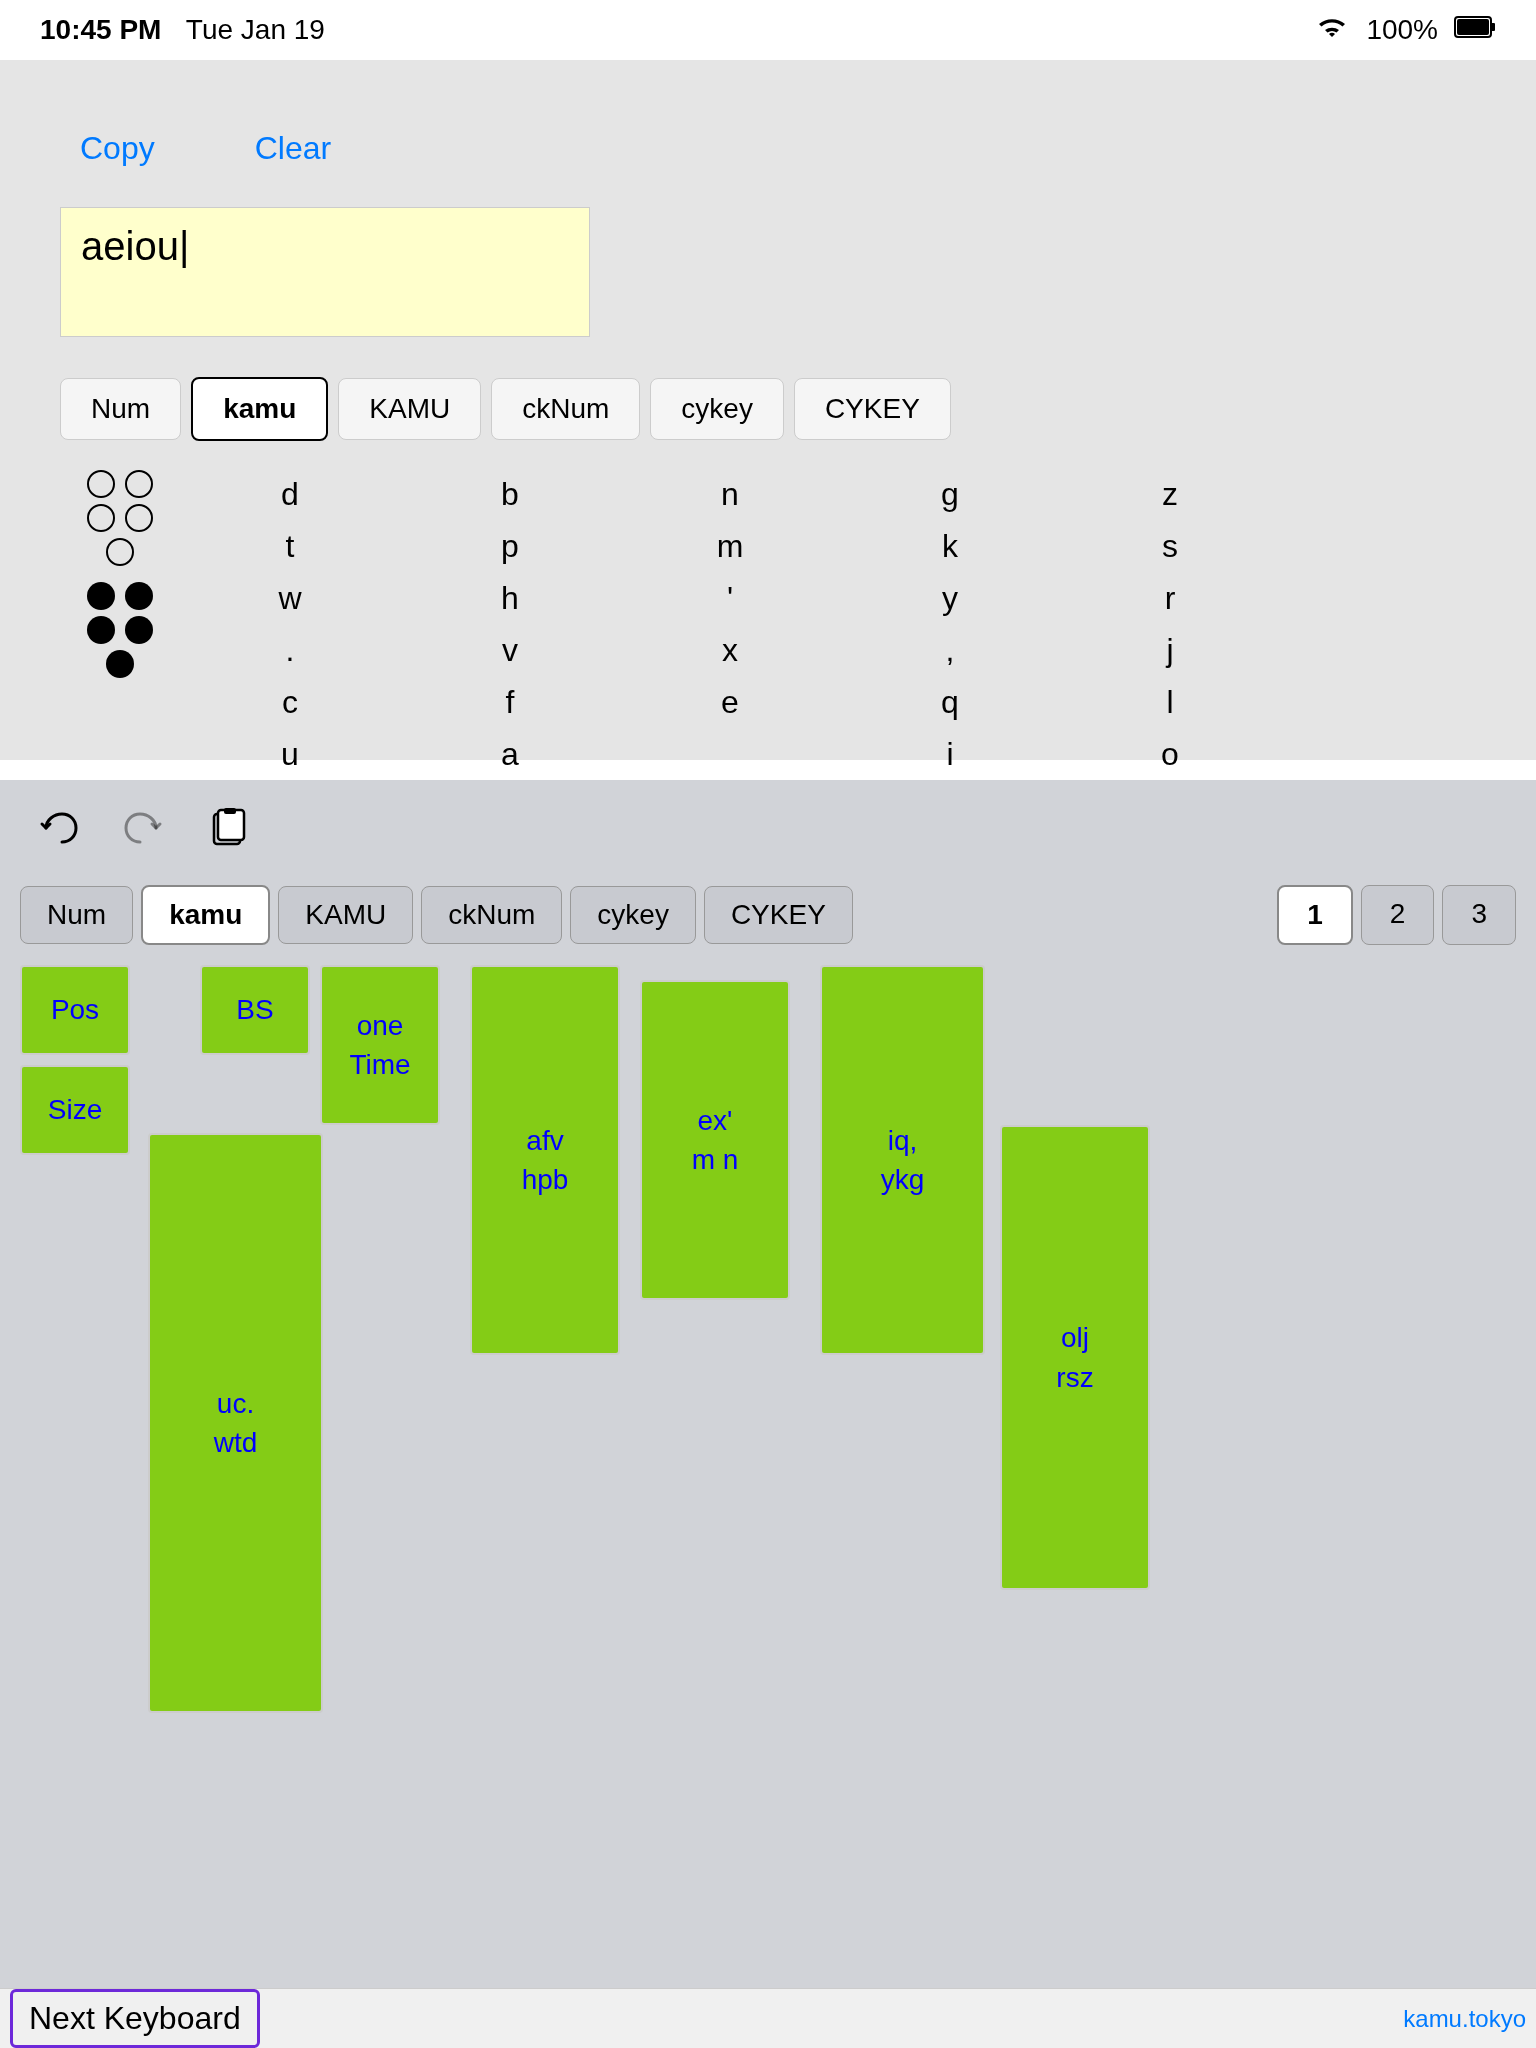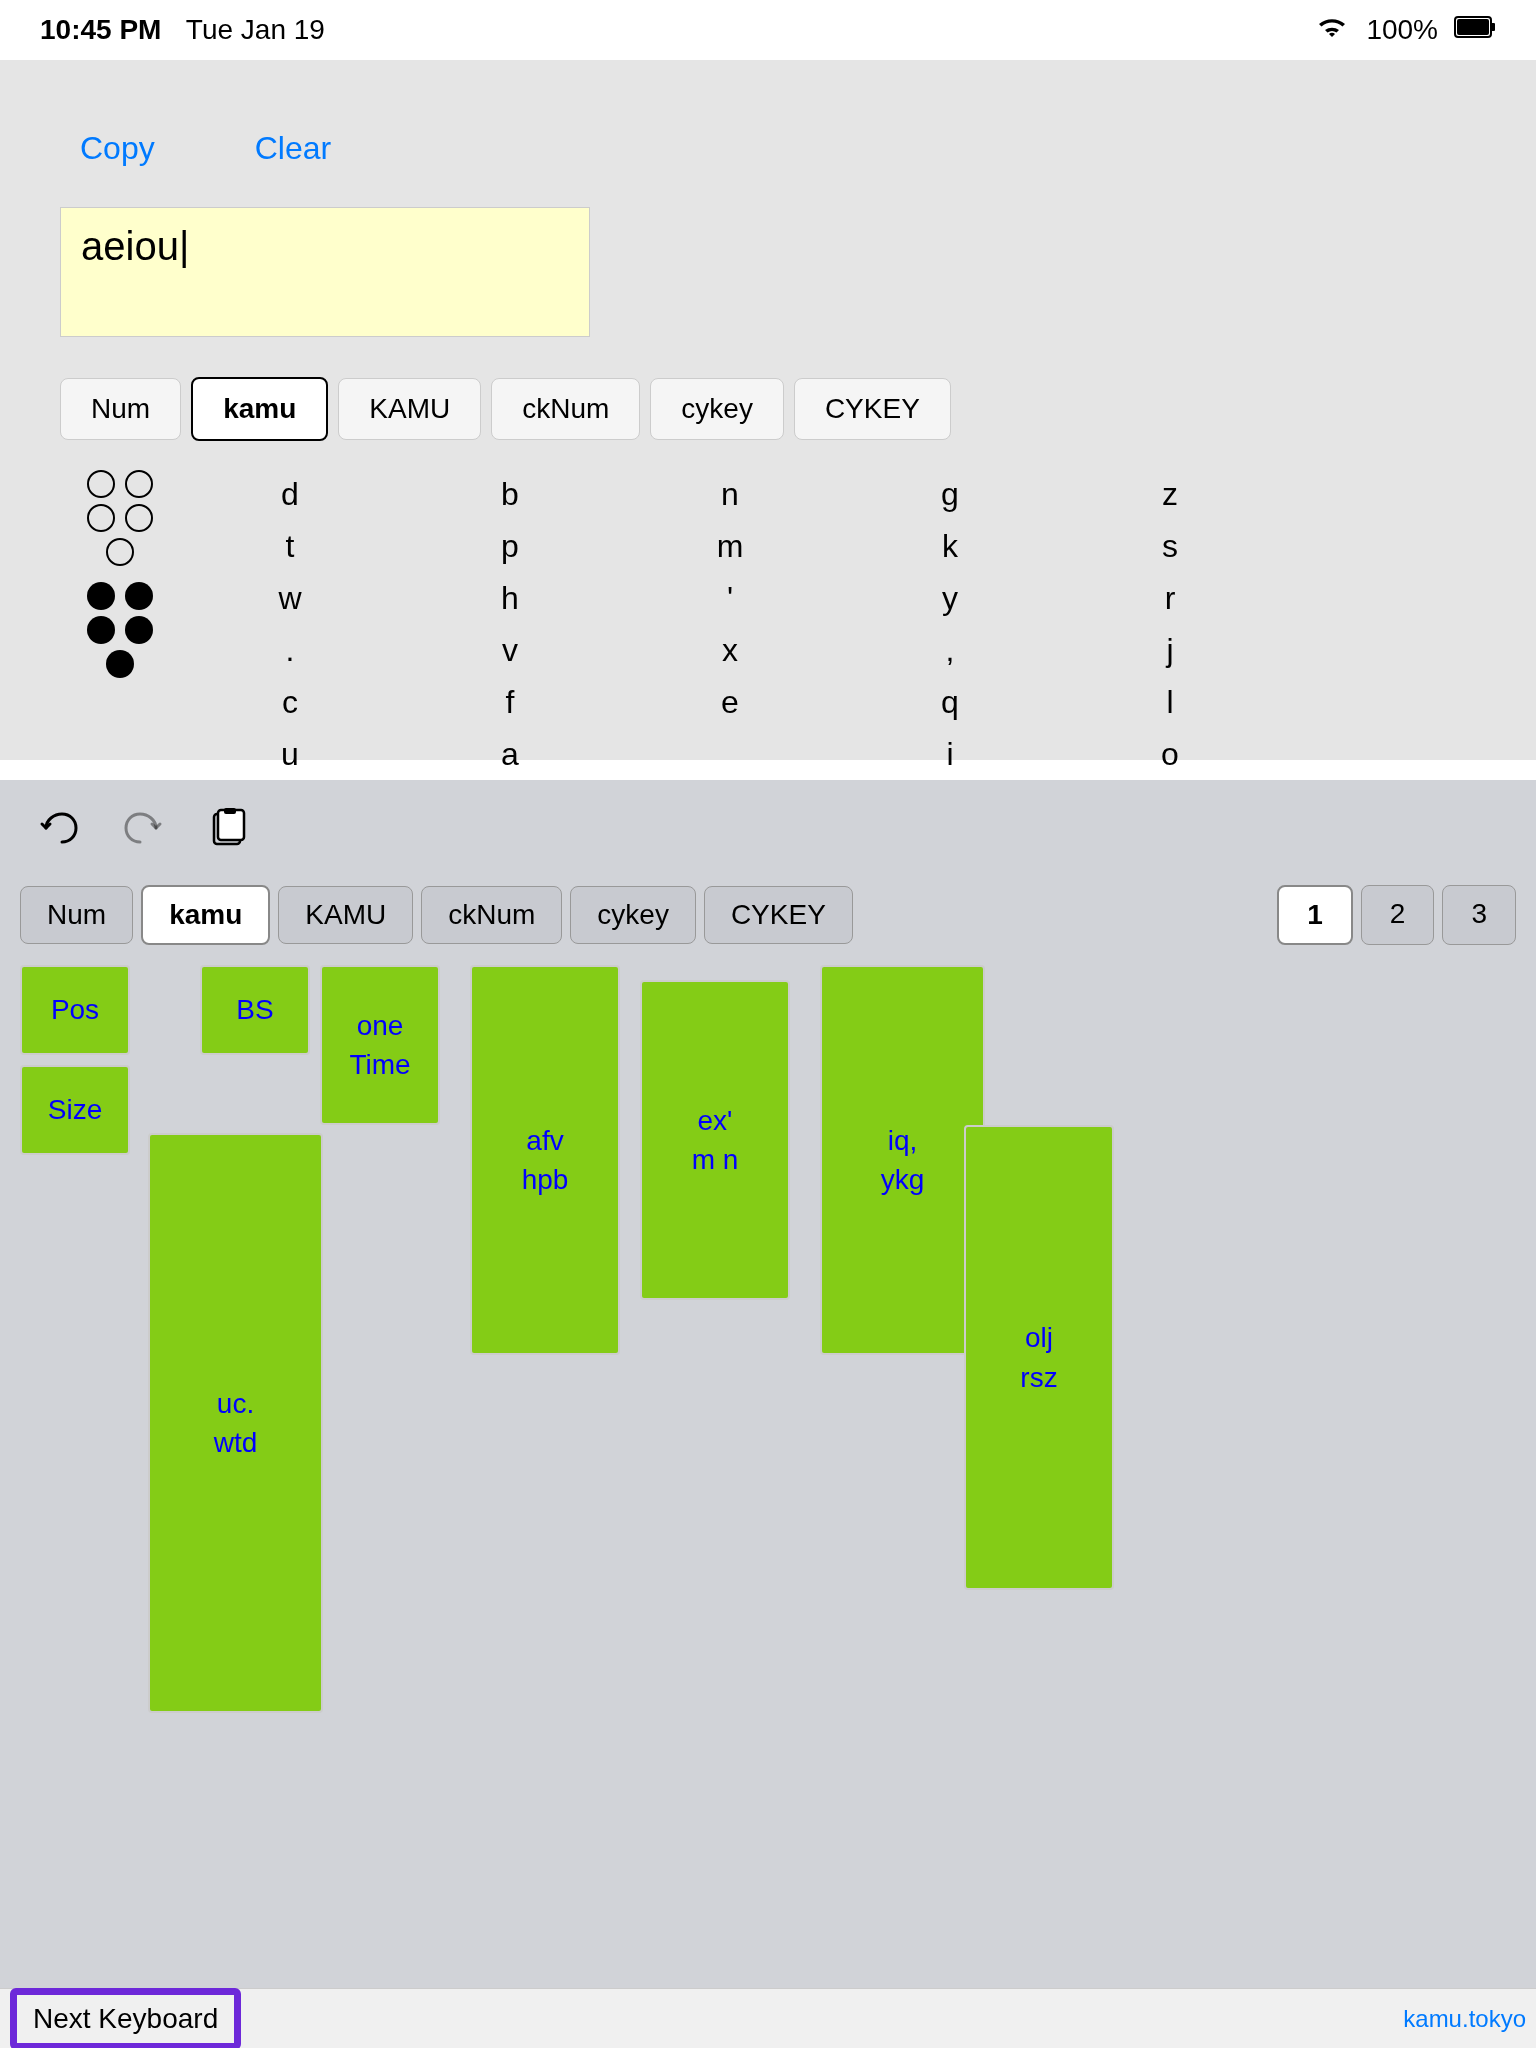--- a/index.html
+++ b/index.html
@@ -232,24 +232,24 @@
       height: 60px;
       background: #f0f0f0;
       border-top: 1px solid #ccc;
       display: flex;
       align-items: center;
       justify-content: space-between;
       padding: 0 10px;
     }
     .next-keyboard-btn {
       background: none;
-      border: 7px solid #6d28d9;
+      border: 3px solid #6d28d9;
       border-radius: 6px;
       padding: 8px 16px;
-      font-size: 28px;
+      font-size: 32px;
       cursor: pointer;
       color: #000;
     }
     .kamu-link {
       font-size: 24px;
       color: #007AFF;
     }
 
     
     .separator {
@@ -464,21 +464,21 @@
     <div class="yellow-block" style="left:640px;top:15px;width:150px;height:320px;">
       <span style="white-space:pre-line;text-align:center;">ex'
 m n</span>
     </div>
 
     <div class="yellow-block" style="left:820px;top:0;width:165px;height:390px;">
       <span style="white-space:pre-line;text-align:center;">iq,
 ykg</span>
     </div>
 
-    <div class="yellow-block" style="left:964px;top:160px;width:150px;height:465px;">
+    <div class="yellow-block" style="left:1000px;top:160px;width:150px;height:465px;">
       <span style="white-space:pre-line;text-align:center;">olj
 rsz</span>
     </div>
 
   </div>
 
   <div class="bottom-bar">
     <button class="next-keyboard-btn">Next Keyboard</button>
     <span class="kamu-link">kamu.tokyo</span>
   </div>

